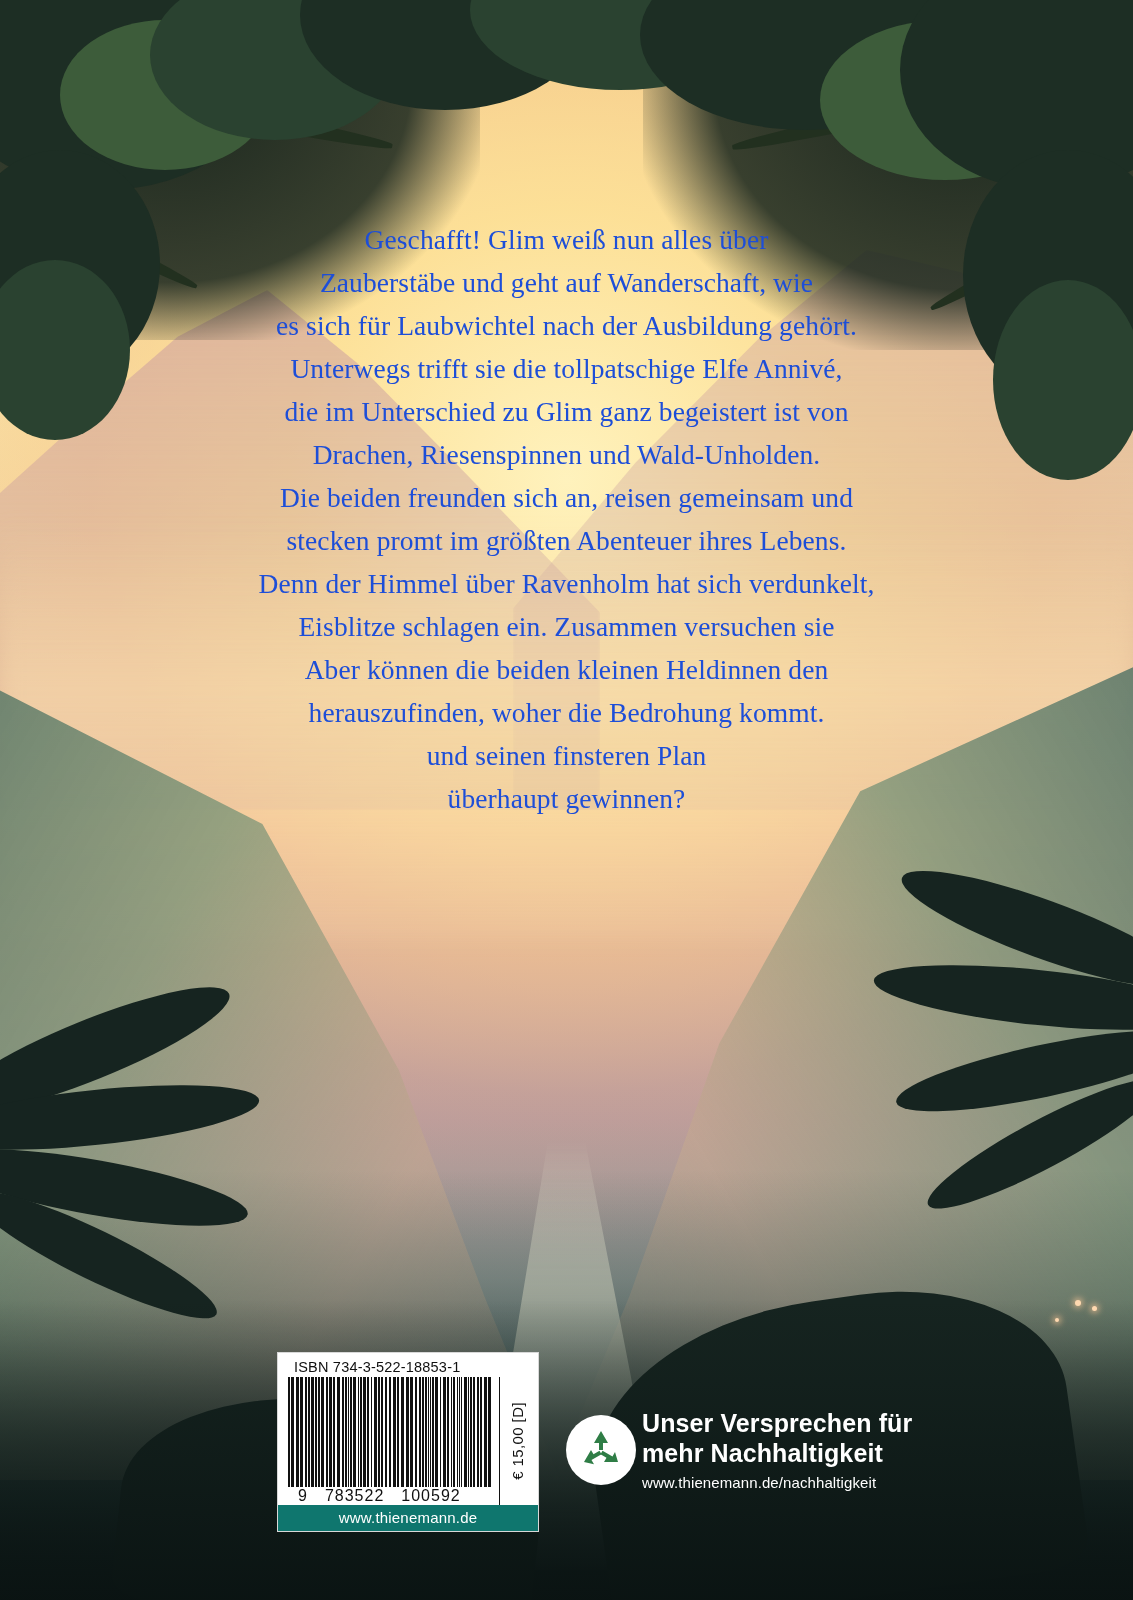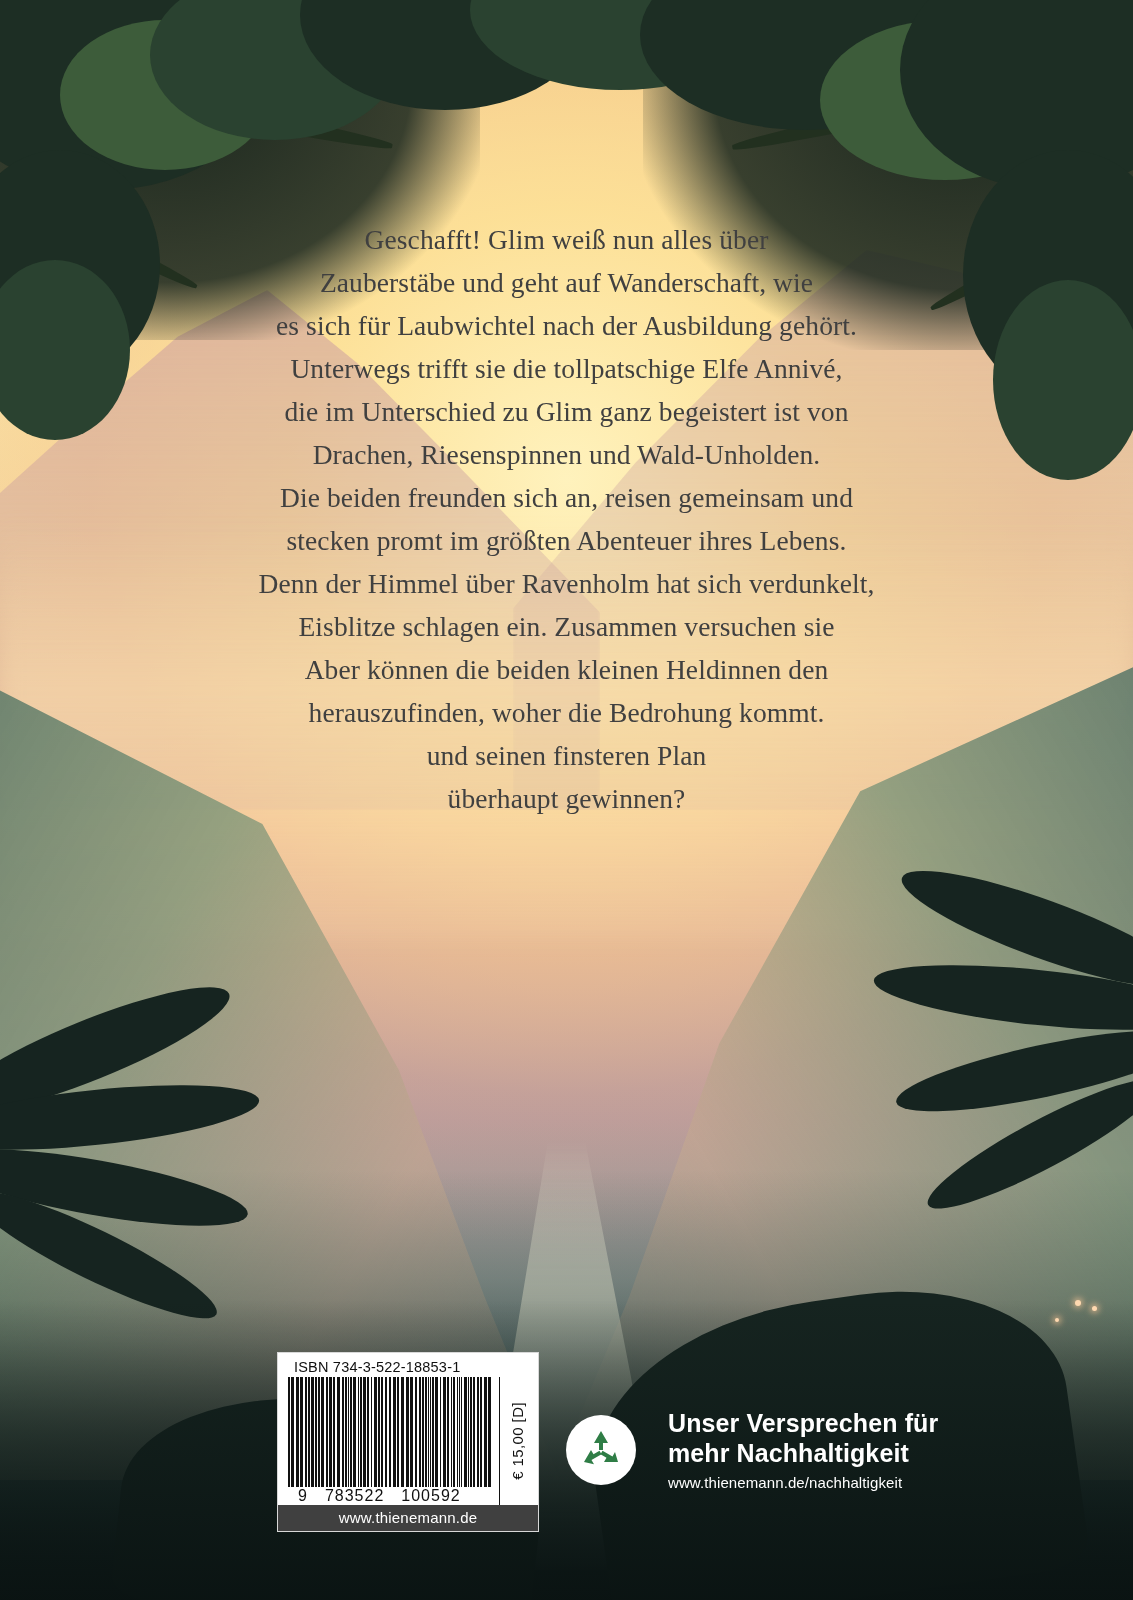--- a/index.html
+++ b/index.html
@@ -129,21 +129,21 @@
   .blurb {
     position: absolute;
     left: 50%;
     transform: translateX(-50%);
     top: 218px;
     width: 820px;
     text-align: center;
     font-family: "Liberation Serif", serif;
     font-size: 27.5px;
     line-height: 43px;
-    color: #404040;
+    color: #1d4ed8;
     letter-spacing: 0.1px;
   }
   .blurb p { margin: 0; }
 
   
   .barcode-box {
     position: absolute;
     left: 277px;
     top: 1352px;
     width: 262px;
@@ -193,36 +193,36 @@
   }
   .price-text {
     writing-mode: vertical-rl;
     transform: rotate(180deg);
     font-size: 15px;
     color: #111;
     letter-spacing: 0.4px;
     white-space: nowrap;
   }
   .url-bar {
-    background: #404040;
+    background: #0f766e;
     color: #fff;
     font-size: 15px;
     text-align: center;
     padding: 4px 0 5px;
     letter-spacing: 0.2px;
   }
 
   
   .sustain {
     position: absolute;
     left: 566px;
     top: 1408px;
     display: flex;
     align-items: center;
-    gap: 32px;
+    gap: 6px;
     color: #ffffff;
   }
   .recycle-circle {
     width: 70px; height: 70px;
     border-radius: 50%;
     background: #ffffff;
     display: flex; align-items: center; justify-content: center;
     flex: none;
   }
   .sustain-text-1 {

